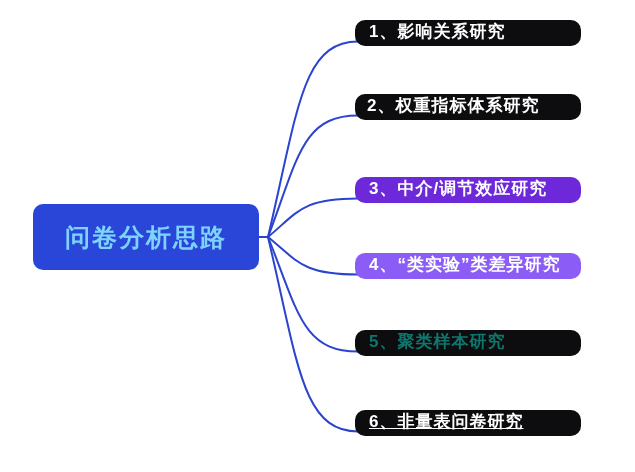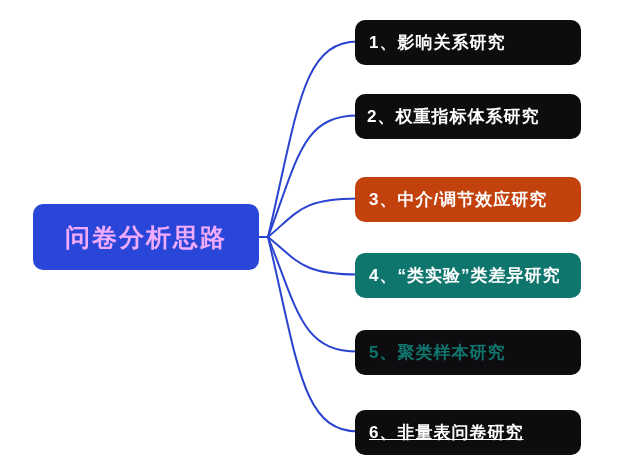--- a/index.html
+++ b/index.html
@@ -28,24 +28,23 @@
     font-size: 25px;
     font-weight: bold;
     letter-spacing: 2px;
     z-index: 2;
     cursor: pointer;
     box-sizing: border-box;
   }
   .branch {
     position: absolute;
     left: 355px;
-    width: 226px; height: 45px;
+    width: 226px; height: 26px;
     border-radius: 10px;
     display: flex;
-    align-items: center;
     font-size: 17px;
     font-weight: bold;
     letter-spacing: 1px;
     padding-left: 14px;
     box-sizing: border-box;
     z-index: 2;
     cursor: pointer;
     white-space: nowrap;
   }
 </style>
@@ -56,35 +55,35 @@
   <svg class="connectors" width="635" height="472" viewBox="0 0 635 472">
       <path d="M258,237 L268,237" fill="none" stroke="#2b44d0" stroke-width="2" stroke-linecap="round"></path>
       <path d="M268,237 C298,109.925 302,41.5 358,41.5" fill="none" stroke="#2b44d0" stroke-width="2" stroke-linecap="round"></path>
       <path d="M268,237 C298,158.02499999999998 302,115.5 358,115.5" fill="none" stroke="#2b44d0" stroke-width="2" stroke-linecap="round"></path>
       <path d="M268,237 C298,211.975 302,198.5 358,198.5" fill="none" stroke="#2b44d0" stroke-width="2" stroke-linecap="round"></path>
       <path d="M268,237 C298,261.375 302,274.5 358,274.5" fill="none" stroke="#2b44d0" stroke-width="2" stroke-linecap="round"></path>
       <path d="M268,237 C298,311.425 302,351.5 358,351.5" fill="none" stroke="#2b44d0" stroke-width="2" stroke-linecap="round"></path>
       <path d="M268,237 C298,363.425 302,431.5 358,431.5" fill="none" stroke="#2b44d0" stroke-width="2" stroke-linecap="round"></path>
     </svg>
 
-  <div class="root-node" style="background: rgb(42, 70, 217); color: #f0abfc;">
+  <div class="root-node" style="background: rgb(42, 70, 217); color: #7dd3fc;">
     <span>问卷分析思路</span>
   </div>
 
   <div id="branches">
       <div class="branch" style="top: 20px; background: rgb(13, 13, 15); color: rgb(255, 255, 255);">
         <span>1、影响关系研究</span>
       </div>
       <div class="branch" style="top: 94px; background: rgb(13, 13, 15); color: rgb(255, 255, 255); padding-left: 12px;">
         <span>2、权重指标体系研究</span>
       </div>
-      <div class="branch" style="top: 177px; background: #c2410c; color: rgb(255, 255, 255);">
+      <div class="branch" style="top: 177px; background: #6d28d9; color: rgb(255, 255, 255);">
         <span>3、中介/调节效应研究</span>
       </div>
-      <div class="branch" style="top: 253px; background: #0f766e; color: rgb(255, 255, 255);">
+      <div class="branch" style="top: 253px; background: #8b5cf6; color: rgb(255, 255, 255);">
         <span>4、“类实验”类差异研究</span>
       </div>
       <div class="branch" style="top: 330px; background: rgb(13, 13, 15); color: #0f766e;">
         <span>5、聚类样本研究</span>
       </div>
       <div class="branch" style="top: 410px; background: rgb(13, 13, 15); color: rgb(255, 255, 255); text-decoration: underline;">
         <span>6、非量表问卷研究</span>
       </div>
     </div>
 </div>

